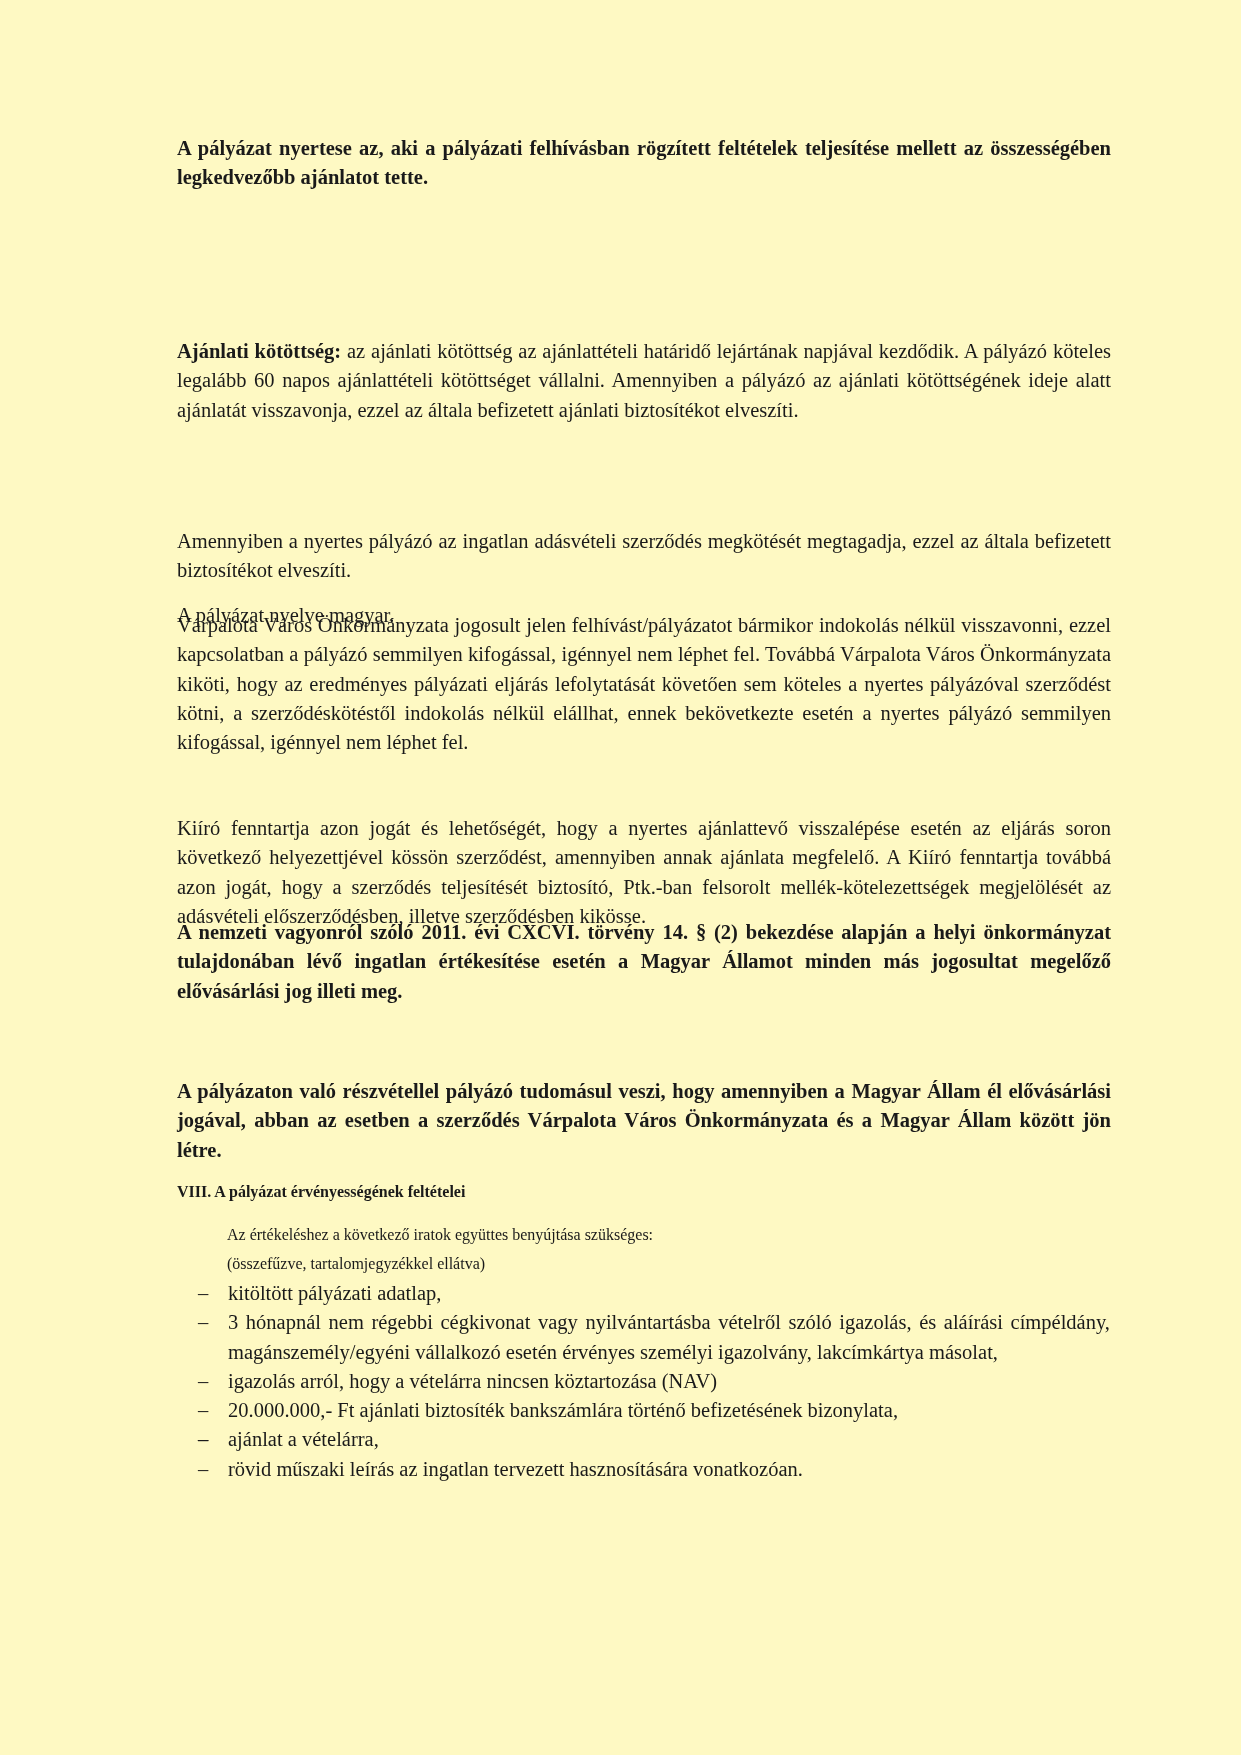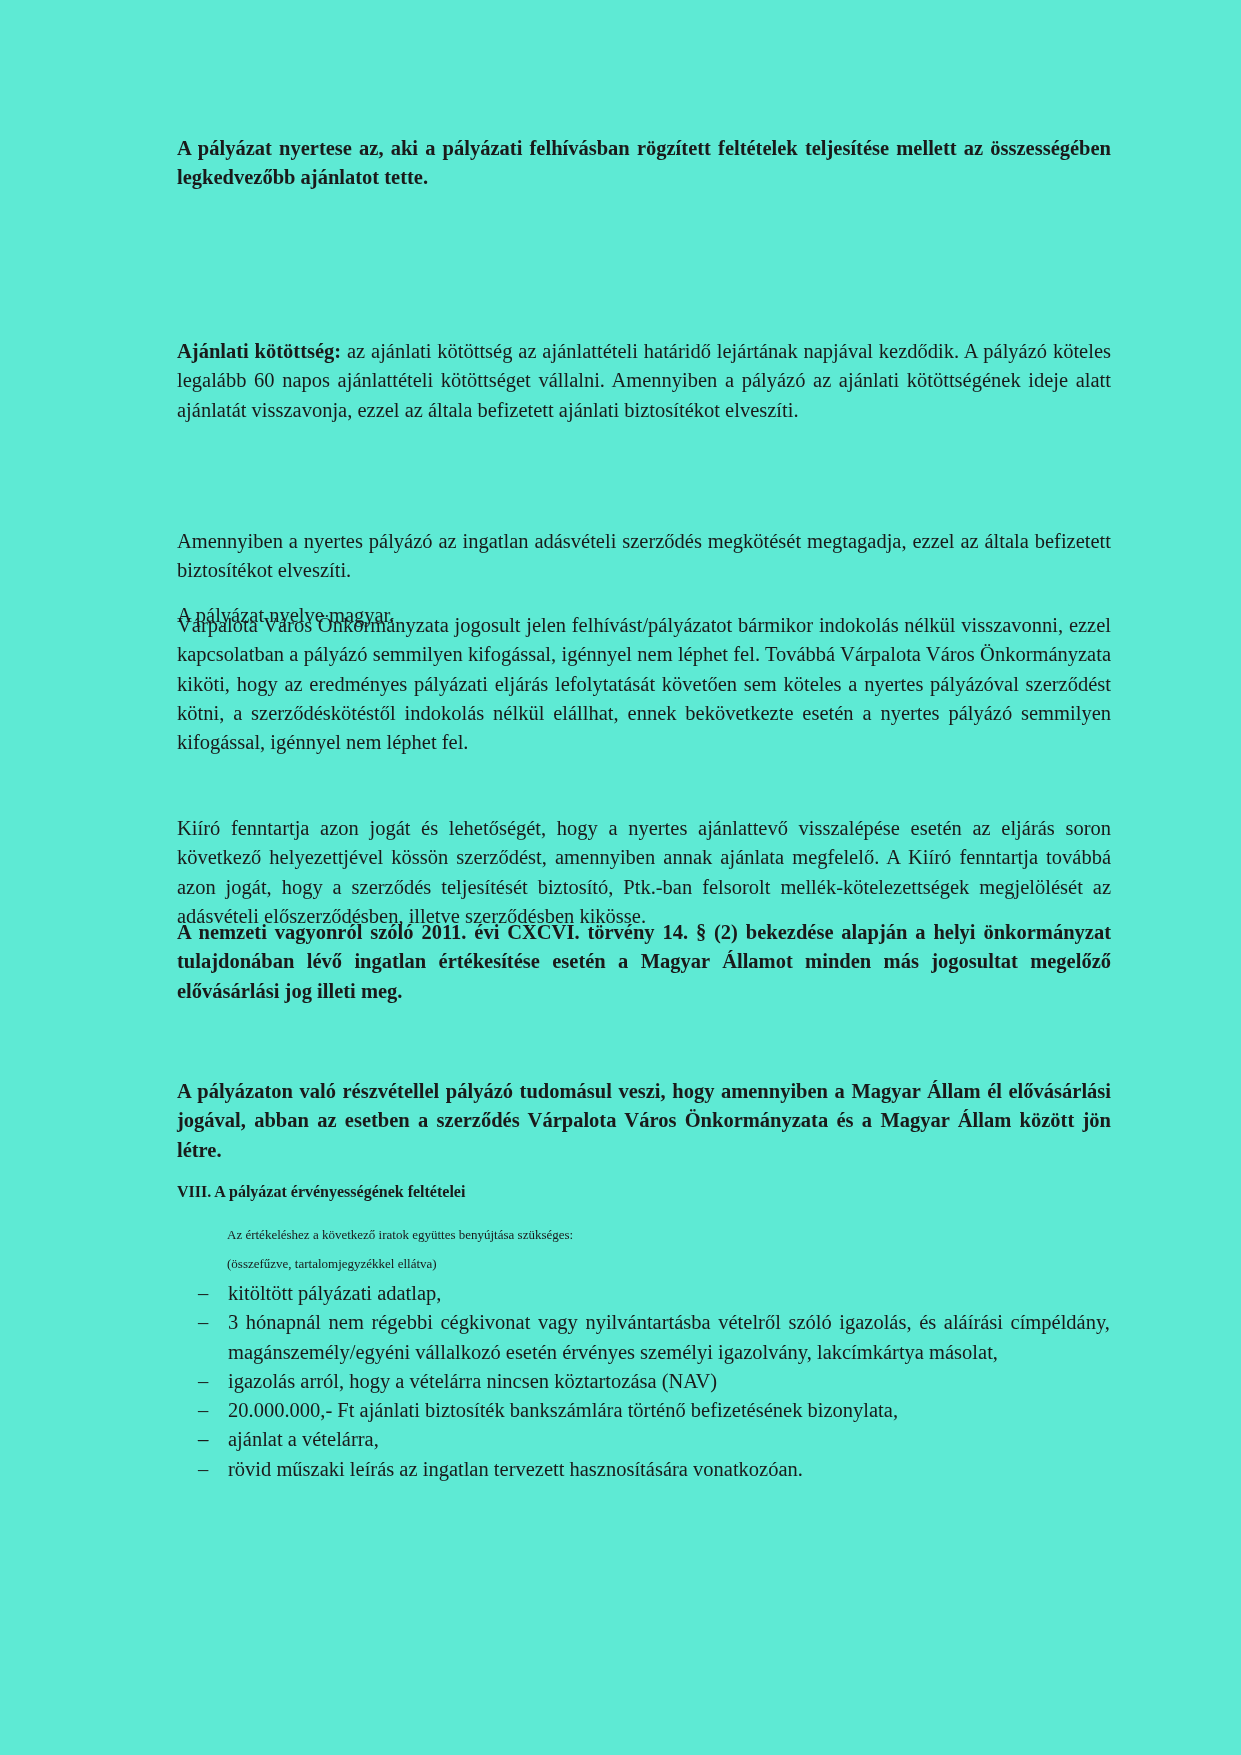--- a/index.html
+++ b/index.html
@@ -1,31 +1,31 @@
 <!DOCTYPE html>
 <html><head>
 <meta charset="utf-8">
 <style>
   html, body { margin: 0; padding: 0; background: #ffffff; }
   body { width: 1241px; height: 1755px; position: relative; overflow: hidden; }
-  .page { position: absolute; left: 0; top: 0; width: 1241px; height: 1755px; background: #5eead4; }
+  .page { position: absolute; left: 0; top: 0; width: 1241px; height: 1755px; background: #fef9c3; }
   .txt {
     position: absolute;
     left: 177px;
     width: 934px;
     font-family: "Liberation Serif", serif;
     font-size: 20.5px;
     line-height: 29.3px;
     color: #1a1a1a;
     text-align: justify;
   }
   .txt.bold { font-weight: bold; }
   .just-last { text-align-last: left; }
   .heading { position: absolute; left: 177px; font-family: "Liberation Serif", serif; font-size: 16px; font-weight: bold; color: #1a1a1a; }
-  .intro { position: absolute; left: 227px; width: 880px; font-family: "Liberation Serif", serif; font-size: 13px; line-height: 29.3px; color: #1a1a1a; }
+  .intro { position: absolute; left: 227px; width: 880px; font-family: "Liberation Serif", serif; font-size: 16px; line-height: 29.3px; color: #1a1a1a; }
   .list { position: absolute; left: 198px; width: 912px; margin: 0; padding: 0; list-style: none; font-family: "Liberation Serif", serif; font-size: 20.5px; line-height: 29.3px; color: #1a1a1a; }
   .list li { position: relative; padding-left: 30px; text-align: justify; text-align-last: left; }
   .list li .dash { position: absolute; left: 0; top: 0; }
 </style>
 </head>
 <body>
 
 <div class="page">
 
   <div class="txt bold just-last" style="top:134px;">A pályázat nyertese az, aki a pályázati felhívásban rögzített feltételek teljesítése mellett az összességében legkedvezőbb ajánlatot tette.</div>

